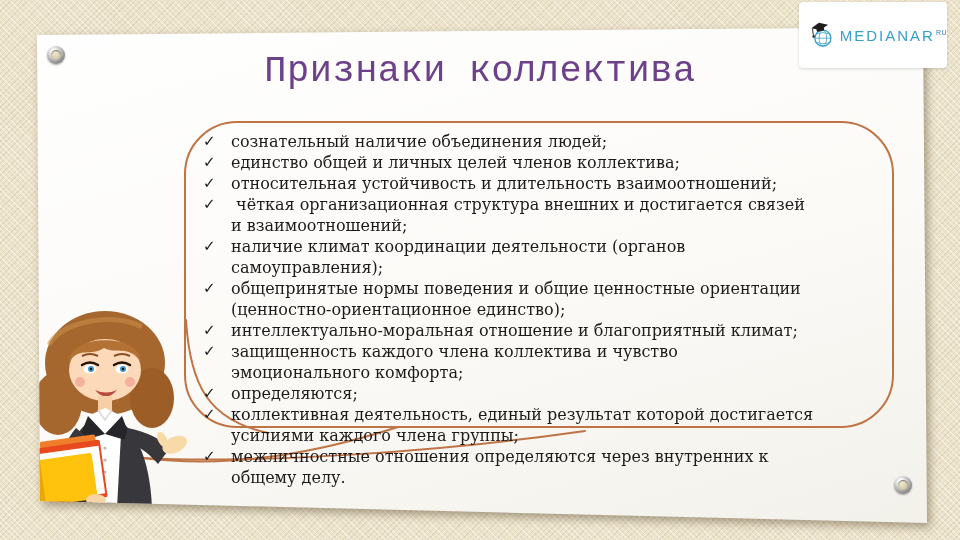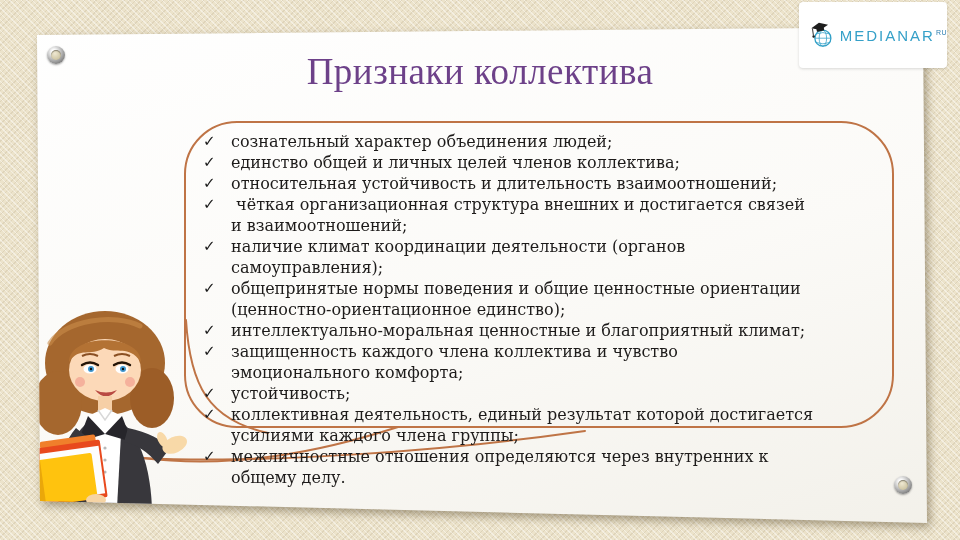--- a/index.html
+++ b/index.html
@@ -23,21 +23,21 @@
   
   .card-shadow{position:absolute;inset:0;filter:drop-shadow(3px 4px 5px rgba(70,55,25,.45));}
   .card{
     position:absolute;inset:0;
     background:linear-gradient(165deg,#ffffff 0%,#fbfaf7 55%,#f2f0e9 100%);
     clip-path:polygon(37px 35px, 923px 27px, 927px 523px, 40px 501px);
   }
   .title{
     position:absolute;left:37px;top:50px;width:886px;margin:0;
     text-align:center;font-size:37px;font-weight:normal;letter-spacing:.5px;
-    color:#6d4189;font-family:Liberation Serif, serif;
+    color:#6d4189;font-family:Liberation Mono, monospace;
   }
   .decor{position:absolute;left:0;top:0;width:960px;height:540px;}
   
   .list{position:absolute;left:203px;top:131px;width:692px;}
   .row{display:flex;align-items:flex-start;}
   .check{
     flex:0 0 28px;font-family:"DejaVu Sans", sans-serif;
     font-size:15px;line-height:21px;color:#191919;
   }
   .item-text{
@@ -87,21 +87,21 @@
     <svg class="decor" viewBox="0 0 960 540">
       <rect x="185" y="122" width="708" height="305" rx="52" fill="none" stroke="#bf7446" stroke-width="2"></rect>
       <path d="M 186 320 C 190 385 208 420 268 433" fill="none" stroke="#bf7446" stroke-width="2" stroke-linecap="round"></path>
       <path d="M 585 431 C 440 452 255 464 142 458" fill="none" stroke="#bf7446" stroke-width="2" stroke-linecap="round"></path>
       <path d="M 142 458 C 235 469 320 452 398 427" fill="none" stroke="#bf7446" stroke-width="2" stroke-linecap="round"></path>
     </svg>
 
     <div class="list">
       <div class="row">
         <span class="check">✓</span>
-        <span class="item-text">сознательный характер объединения людей;</span>
+        <span class="item-text">сознательный наличие объединения людей;</span>
       </div>
       <div class="row">
         <span class="check">✓</span>
         <span class="item-text">единство общей и личных целей членов коллектива;</span>
       </div>
       <div class="row">
         <span class="check">✓</span>
         <span class="item-text">относительная устойчивость и длительность взаимоотношений;</span>
       </div>
       <div class="row">
@@ -114,30 +114,30 @@
         <span class="item-text">наличие климат координации деятельности (органов
 самоуправления);</span>
       </div>
       <div class="row">
         <span class="check">✓</span>
         <span class="item-text">общепринятые нормы поведения и общие ценностные ориентации
 (ценностно-ориентационное единство);</span>
       </div>
       <div class="row">
         <span class="check">✓</span>
-        <span class="item-text">интеллектуально-моральная ценностные и благоприятный климат;</span>
+        <span class="item-text">интеллектуально-моральная отношение и благоприятный климат;</span>
       </div>
       <div class="row">
         <span class="check">✓</span>
         <span class="item-text">защищенность каждого члена коллектива и чувство
 эмоционального комфорта;</span>
       </div>
       <div class="row">
         <span class="check">✓</span>
-        <span class="item-text">устойчивость;</span>
+        <span class="item-text">определяются;</span>
       </div>
       <div class="row">
         <span class="check">✓</span>
         <span class="item-text">коллективная деятельность, единый результат которой достигается
 усилиями каждого члена группы;</span>
       </div>
       <div class="row">
         <span class="check">✓</span>
         <span class="item-text">межличностные отношения определяются через внутренних к
 общему делу.</span>

